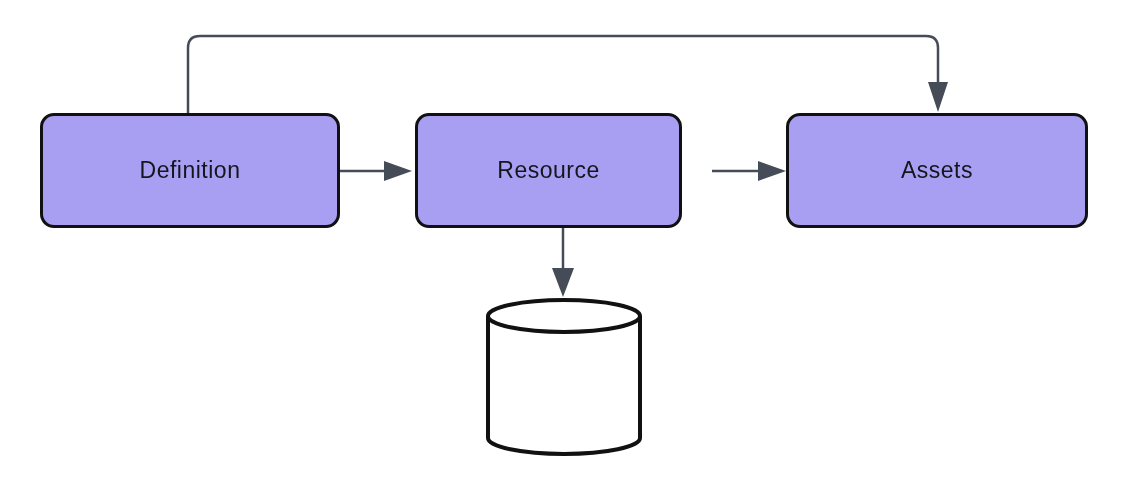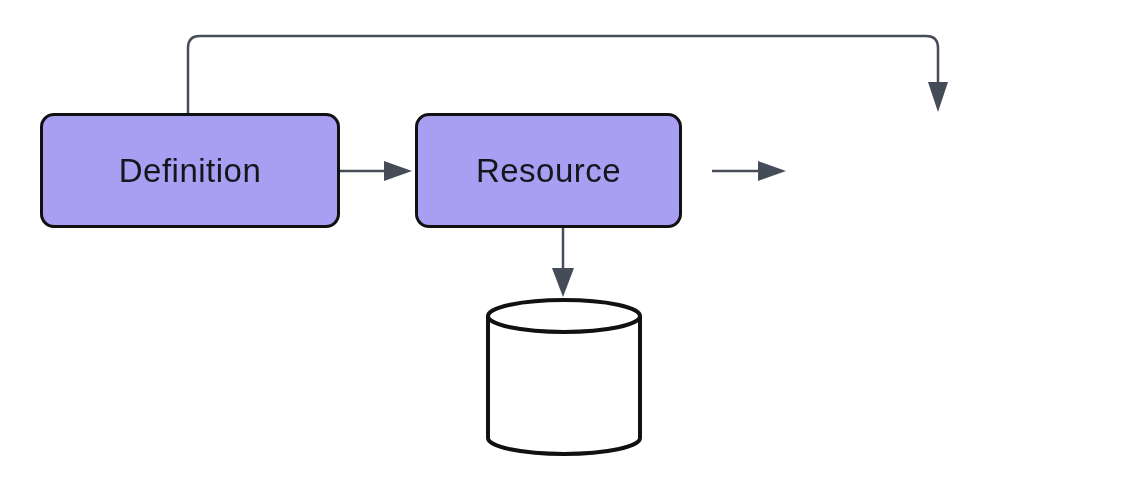--- a/index.html
+++ b/index.html
@@ -27,21 +27,21 @@
     height: 115px;
     box-sizing: border-box;
     background: #a89ff2;
     border: 3.5px solid #111111;
     border-radius: 14px;
     display: flex;
     align-items: center;
     justify-content: center;
   }
   .node-label {
-    font-size: 33px;
+    font-size: 23px;
     line-height: 1;
     color: #15151c;
     letter-spacing: 0.5px;
     user-select: none;
   }
   .node-definition { left: 40px;  width: 300px; }
   .node-resource   { left: 415px; width: 267px; }
   .node-assets     { left: 786px; width: 302px; }
 </style>
 </head>
@@ -70,14 +70,17 @@
   </svg>
 
   <div class="node node-definition">
     <span class="node-label">Definition</span>
   </div>
 
   <div class="node node-resource">
     <span class="node-label">Resource</span>
   </div>
 
+  <div class="node node-assets">
+    <span class="node-label">Assets</span>
+  </div>
 
 </div>
 
 </body></html>

